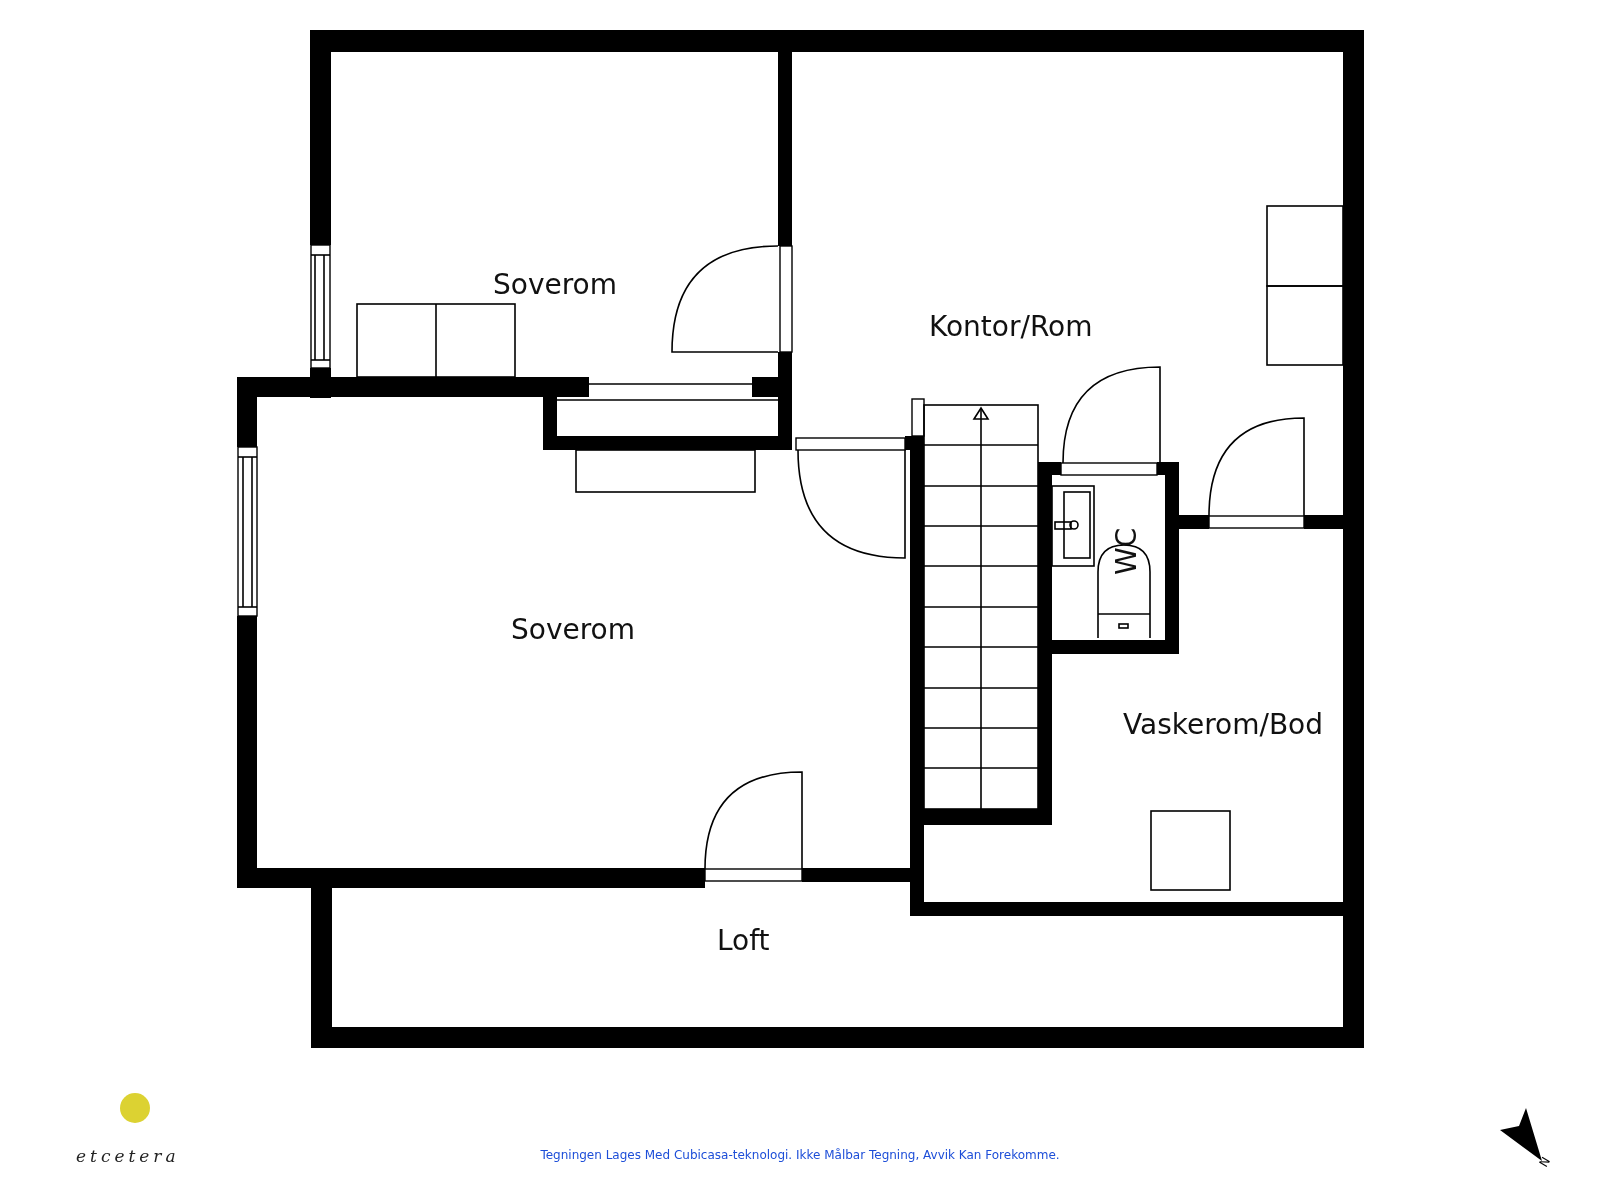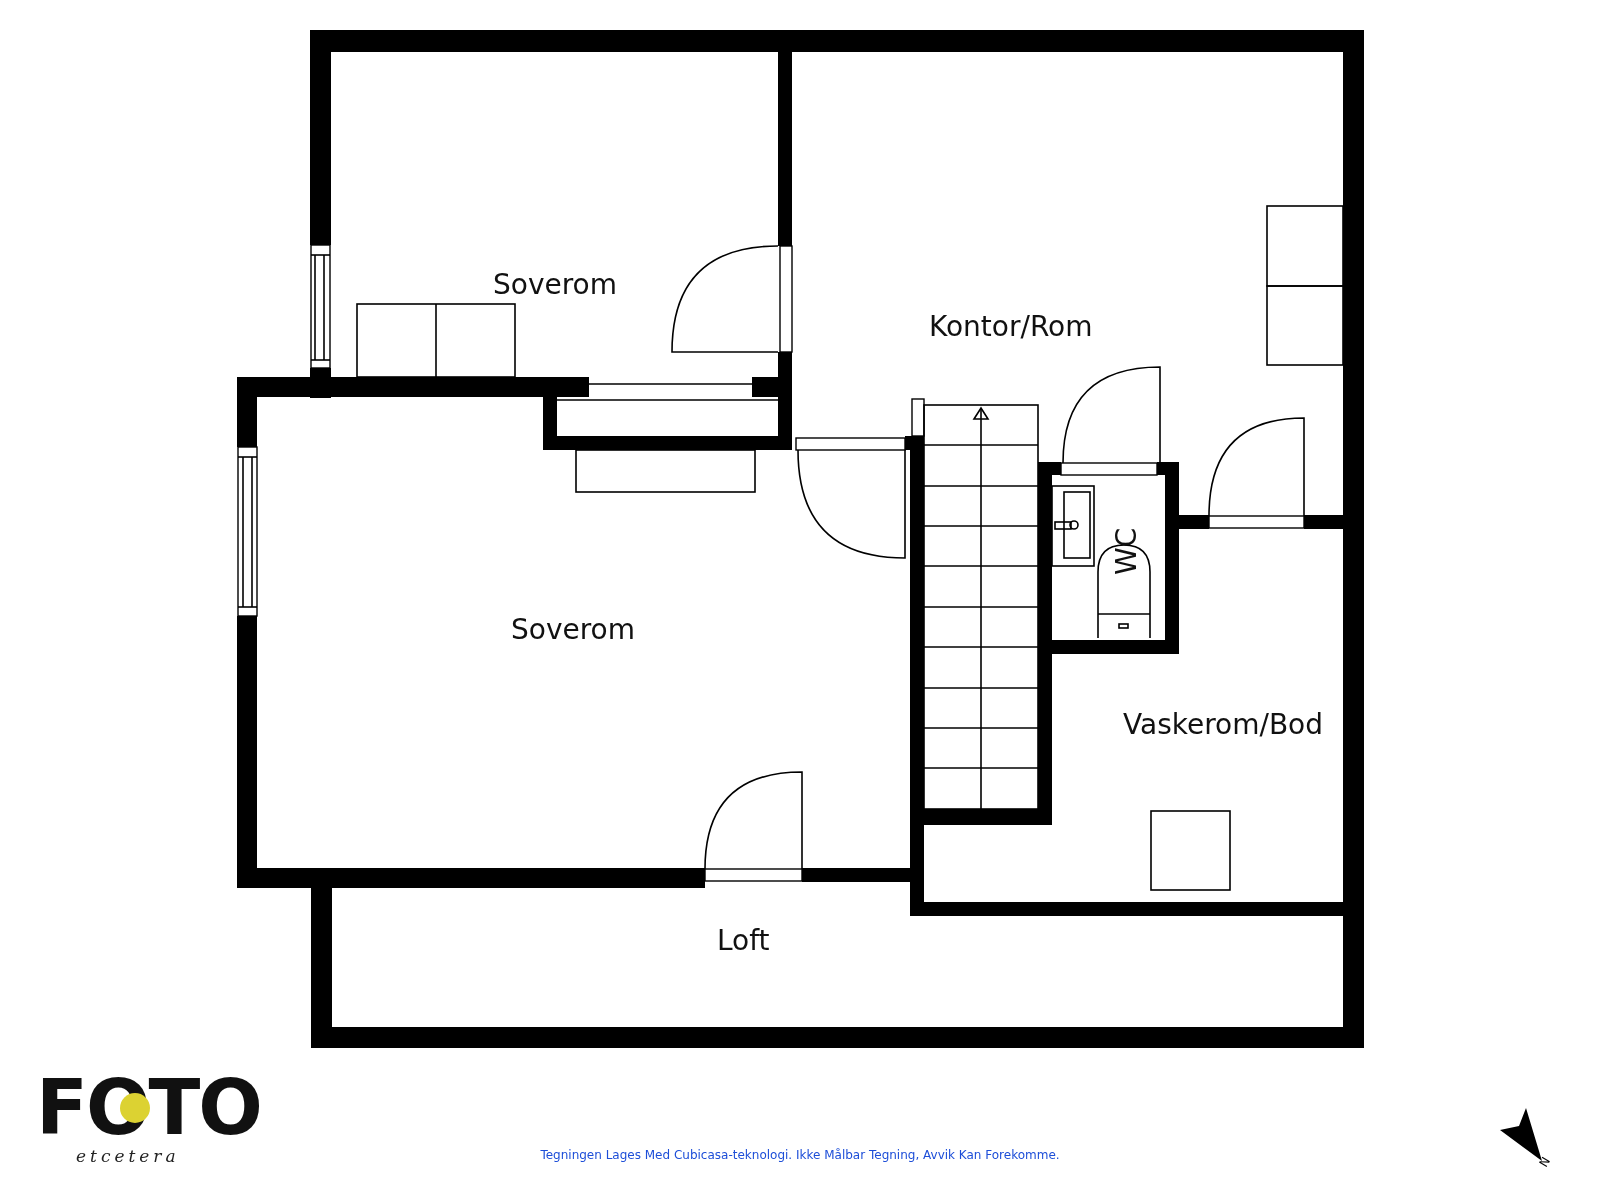--- a/index.html
+++ b/index.html
@@ -145,21 +145,20 @@
     <text class="label" x="493" y="294">Soverom</text>
     <text class="label" x="929" y="336">Kontor/Rom</text>
     <text class="label" x="511" y="639">Soverom</text>
     <text class="label" x="0" y="0" transform="translate(1136 575) rotate(-90)">WC</text>
     <text class="label" x="1123" y="734">Vaskerom/Bod</text>
     <text class="label" x="717" y="950">Loft</text>
   </g>
 </svg>
 
 <div class="logo">
-  <div class="logo-text">FOTO</div>
   <div class="logo-dot" style="left:84px; top:23px;"></div>
   <div class="logo-sub">etcetera</div>
 </div>
 
 <div class="footer">Tegningen Lages Med Cubicasa-teknologi. Ikke Målbar Tegning, Avvik Kan Forekomme.</div>
 
 <div class="compass">
   <svg width="70" height="80" viewBox="0 0 70 80">
     <path d="M28 4 L44 57 L2 26 L21 22 Z" fill="#000"></path>
     <text x="0" y="0" transform="translate(48 64) rotate(-60)" font-family="DejaVu Sans, sans-serif" font-size="12" fill="#000">N</text>

